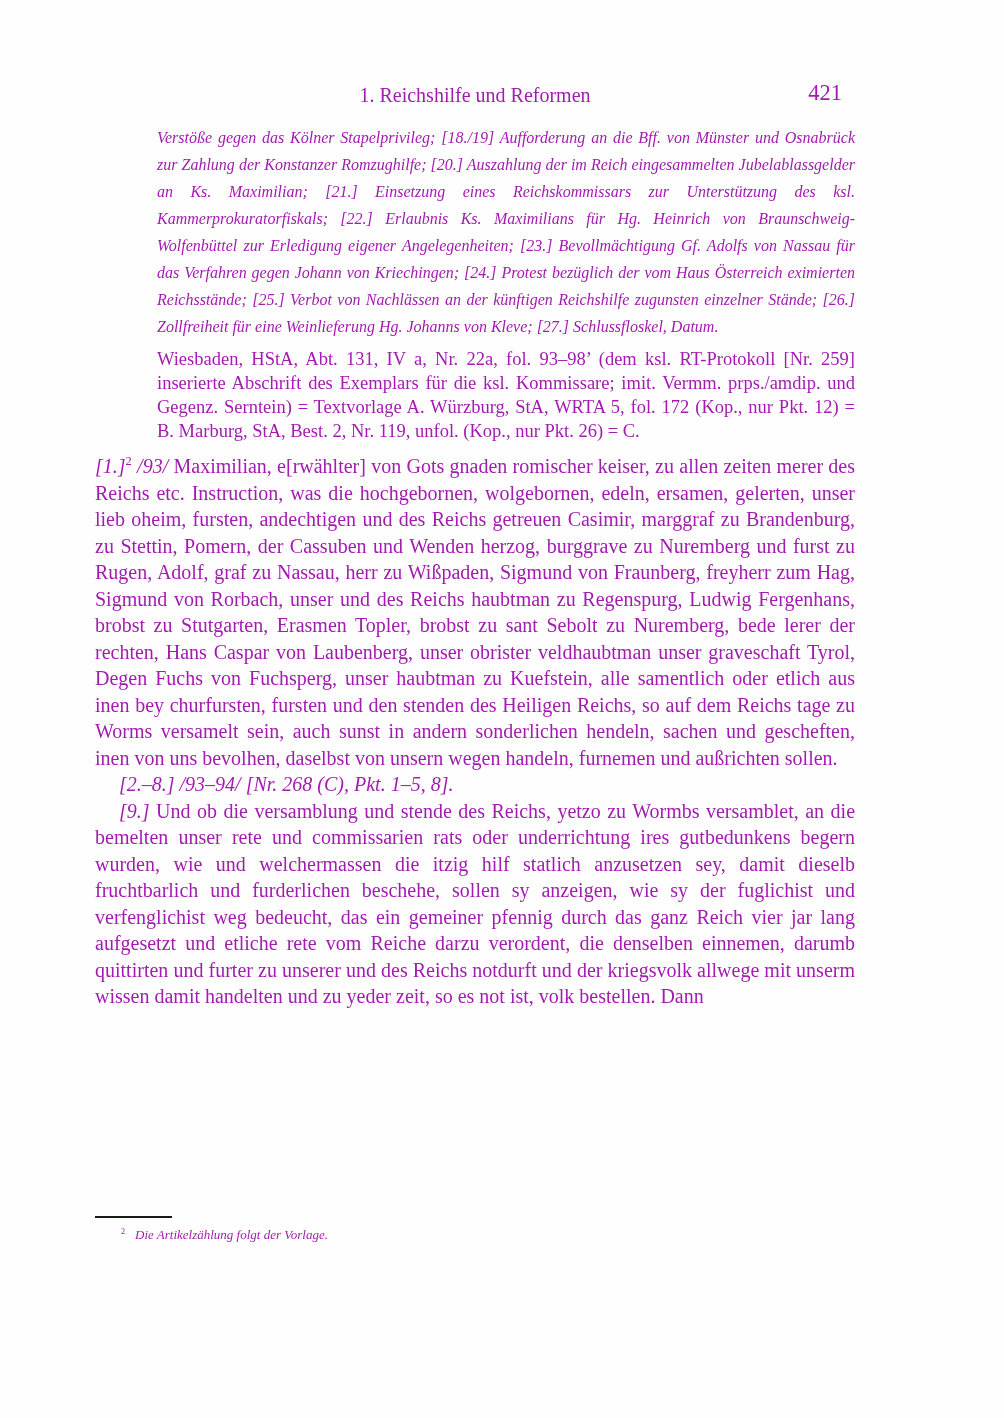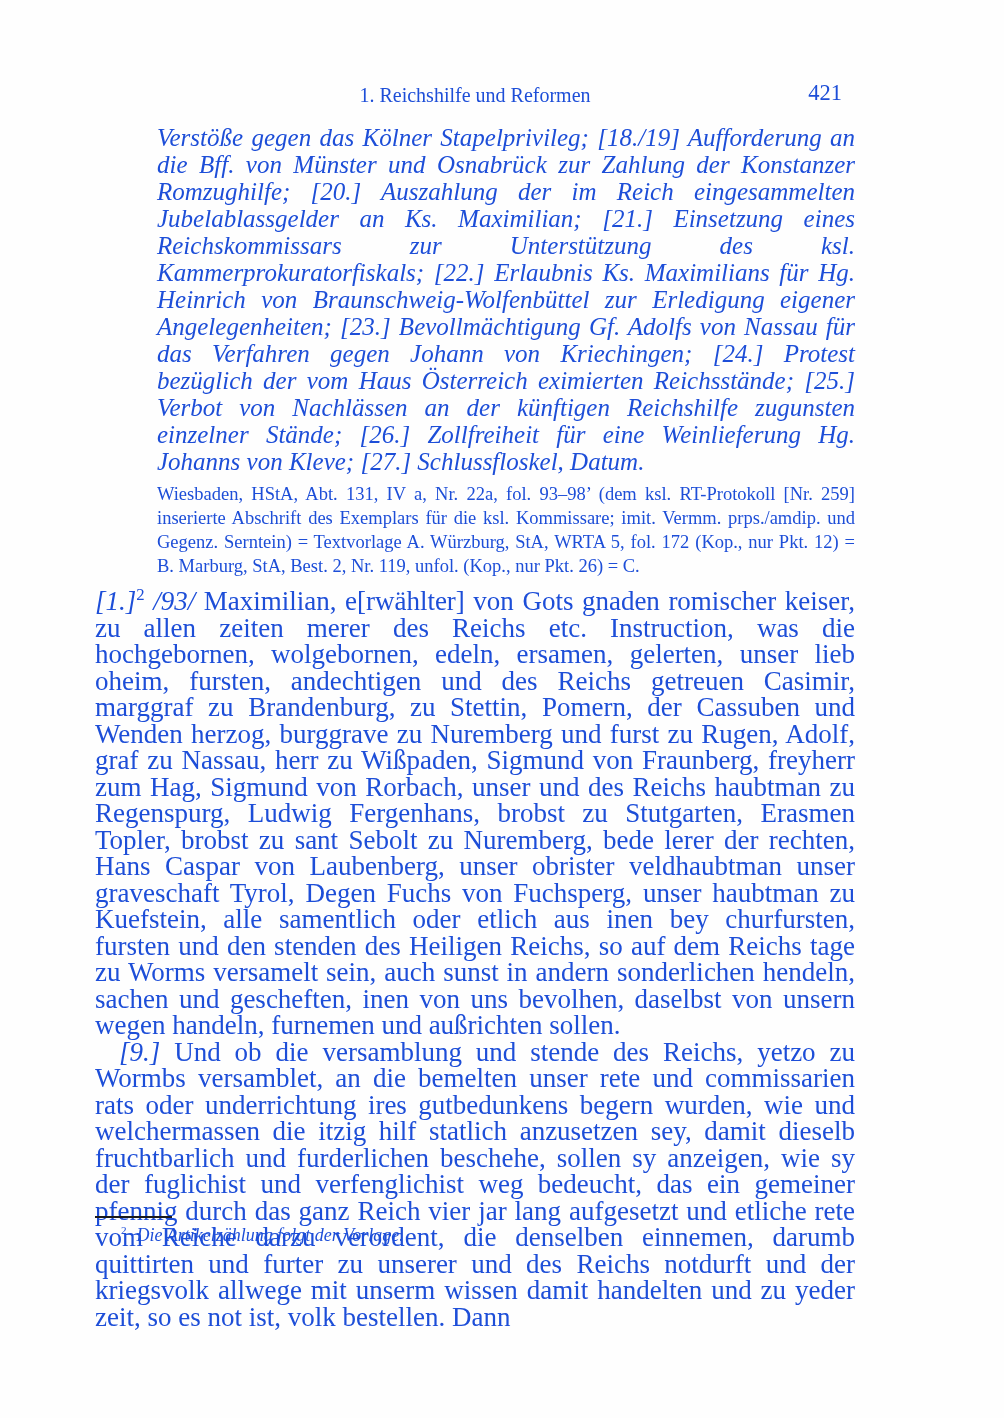--- a/index.html
+++ b/index.html
@@ -6,21 +6,21 @@
     margin: 0;
     padding: 0;
     background: #e8e8e8;
   }
   .page {
     position: relative;
     width: 1004px;
     height: 1418px;
     margin: 0 auto;
     background: #fefefe;
-    color: #1d4ed8;
+    color: #a21caf;
     font-family: "Liberation Serif", "DejaVu Serif", serif;
     overflow: hidden;
   }
   .content {
     position: absolute;
     left: 95px;
     top: 0;
     width: 760px;
   }
   .running-header {
@@ -36,33 +36,33 @@
   .page-number {
     position: absolute;
     right: 13px;
     top: -2px;
     font-size: 22.5px;
     line-height: 26px;
   }
   .abstract {
     margin: 16px 0 0 62px;
     font-style: italic;
-    font-size: 25px;
+    font-size: 16px;
     line-height: 27px;
     text-align: justify;
   }
   .citation {
     margin: 7px 0 0 62px;
     font-size: 18.5px;
     line-height: 24px;
     text-align: justify;
   }
   .body-text {
     margin-top: 10px;
-    font-size: 27px;
+    font-size: 20px;
     line-height: 26.5px;
     text-align: justify;
   }
   .body-text p {
     margin: 0;
   }
   .indent {
     text-indent: 24px;
   }
   .it {
@@ -79,21 +79,21 @@
     top: 1216px;
     width: 760px;
   }
   .footnote-rule {
     width: 77px;
     height: 0;
     border-top: 2px solid #1a1a1a;
     margin-bottom: 5px;
   }
   .footnote-line {
-    font-size: 18px;
+    font-size: 13px;
     line-height: 24px;
     padding-left: 26px;
   }
   .footnote-line sup.fn-ref {
     font-style: normal;
     margin-right: 10px;
   }
 </style>
 </head>
 <body>
@@ -106,20 +106,21 @@
       <div class="page-number">421</div>
     </div>
 
     <div class="abstract">Verstöße gegen das Kölner Stapelprivileg; [18./19] Aufforderung an die Bff. von Münster und Osnabrück zur Zahlung der Konstanzer Romzughilfe; [20.] Auszahlung der im Reich eingesammelten Jubelablassgelder an Ks. Maximilian; [21.] Einsetzung eines Reichskommissars zur Unterstützung des ksl. Kammerprokuratorfiskals; [22.] Erlaubnis Ks. Maximilians für Hg. Heinrich von Braunschweig-Wolfenbüttel zur Erledigung eigener Angelegenheiten; [23.] Bevollmächtigung Gf. Adolfs von Nassau für das Verfahren gegen Johann von Kriechingen; [24.] Protest bezüglich der vom Haus Österreich eximierten Reichsstände; [25.] Verbot von Nachlässen an der künftigen Reichshilfe zugunsten einzelner Stände; [26.] Zollfreiheit für eine Weinlieferung Hg. Johanns von Kleve; [27.] Schlussfloskel, Datum.</div>
 
     <div class="citation">Wiesbaden, HStA, Abt. 131, IV a, Nr. 22a, fol. 93–98’ (dem ksl. RT-Protokoll [Nr. 259] inserierte Abschrift des Exemplars für die ksl. Kommissare; imit. Vermm. prps./amdip. und Gegenz. Serntein) = Textvorlage A. Würzburg, StA, WRTA 5, fol. 172 (Kop., nur Pkt. 12) = B. Marburg, StA, Best. 2, Nr. 119, unfol. (Kop., nur Pkt. 26) = C.</div>
 
     <div class="body-text">
       <p><span class="it">[1.]</span><sup class="fn-ref">2</sup> <span class="it">/93/</span> <span>Maximilian, e[rwählter] von Gots gnaden romischer keiser, zu allen zeiten merer des Reichs etc. Instruction, was die hochgebornen, wolgebornen, edeln, ersamen, gelerten, unser lieb oheim, fursten, andechtigen und des Reichs getreuen Casimir, marggraf zu Brandenburg, zu Stettin, Pomern, der Cassuben und Wenden herzog, burggrave zu Nuremberg und furst zu Rugen, Adolf, graf zu Nassau, herr zu Wißpaden, Sigmund von Fraunberg, freyherr zum Hag, Sigmund von Rorbach, unser und des Reichs haubtman zu Regenspurg, Ludwig Fergenhans, brobst zu Stutgarten, Erasmen Topler, brobst zu sant Sebolt zu Nuremberg, bede lerer der rechten, Hans Caspar von Laubenberg, unser obrister veldhaubtman unser graveschaft Tyrol, Degen Fuchs von Fuchsperg, unser haubtman zu Kuefstein, alle samentlich oder etlich aus inen bey churfursten, fursten und den stenden des Heiligen Reichs, so auf dem Reichs tage zu Worms versamelt sein, auch sunst in andern sonderlichen hendeln, sachen und gescheften, inen von uns bevolhen, daselbst von unsern wegen handeln, furnemen und außrichten sollen.</span></p>
 
+      <p class="indent it">[2.–8.] /93–94/ [Nr. 268 (C), Pkt. 1–5, 8].</p>
 
       <p class="indent"><span class="it">[9.]</span> <span>Und ob die versamblung und stende des Reichs, yetzo zu Wormbs versamblet, an die bemelten unser rete und commissarien rats oder underrichtung ires gutbedunkens begern wurden, wie und welchermassen die itzig hilf statlich anzusetzen sey, damit dieselb fruchtbarlich und furderlichen beschehe, sollen sy anzeigen, wie sy der fuglichist und verfenglichist weg bedeucht, das ein gemeiner pfennig durch das ganz Reich vier jar lang aufgesetzt und etliche rete vom Reiche darzu verordent, die denselben einnemen, darumb quittirten und furter zu unserer und des Reichs notdurft und der kriegsvolk allwege mit unserm wissen damit handelten und zu yeder zeit, so es not ist, volk bestellen. Dann</span></p>
     </div>
 
   </div>
 
   <div class="footnote-block">
     <div class="footnote-rule"></div>
     <div class="footnote-line"><sup class="fn-ref">2</sup><span class="it">Die Artikelzählung folgt der Vorlage.</span></div>
   </div>

